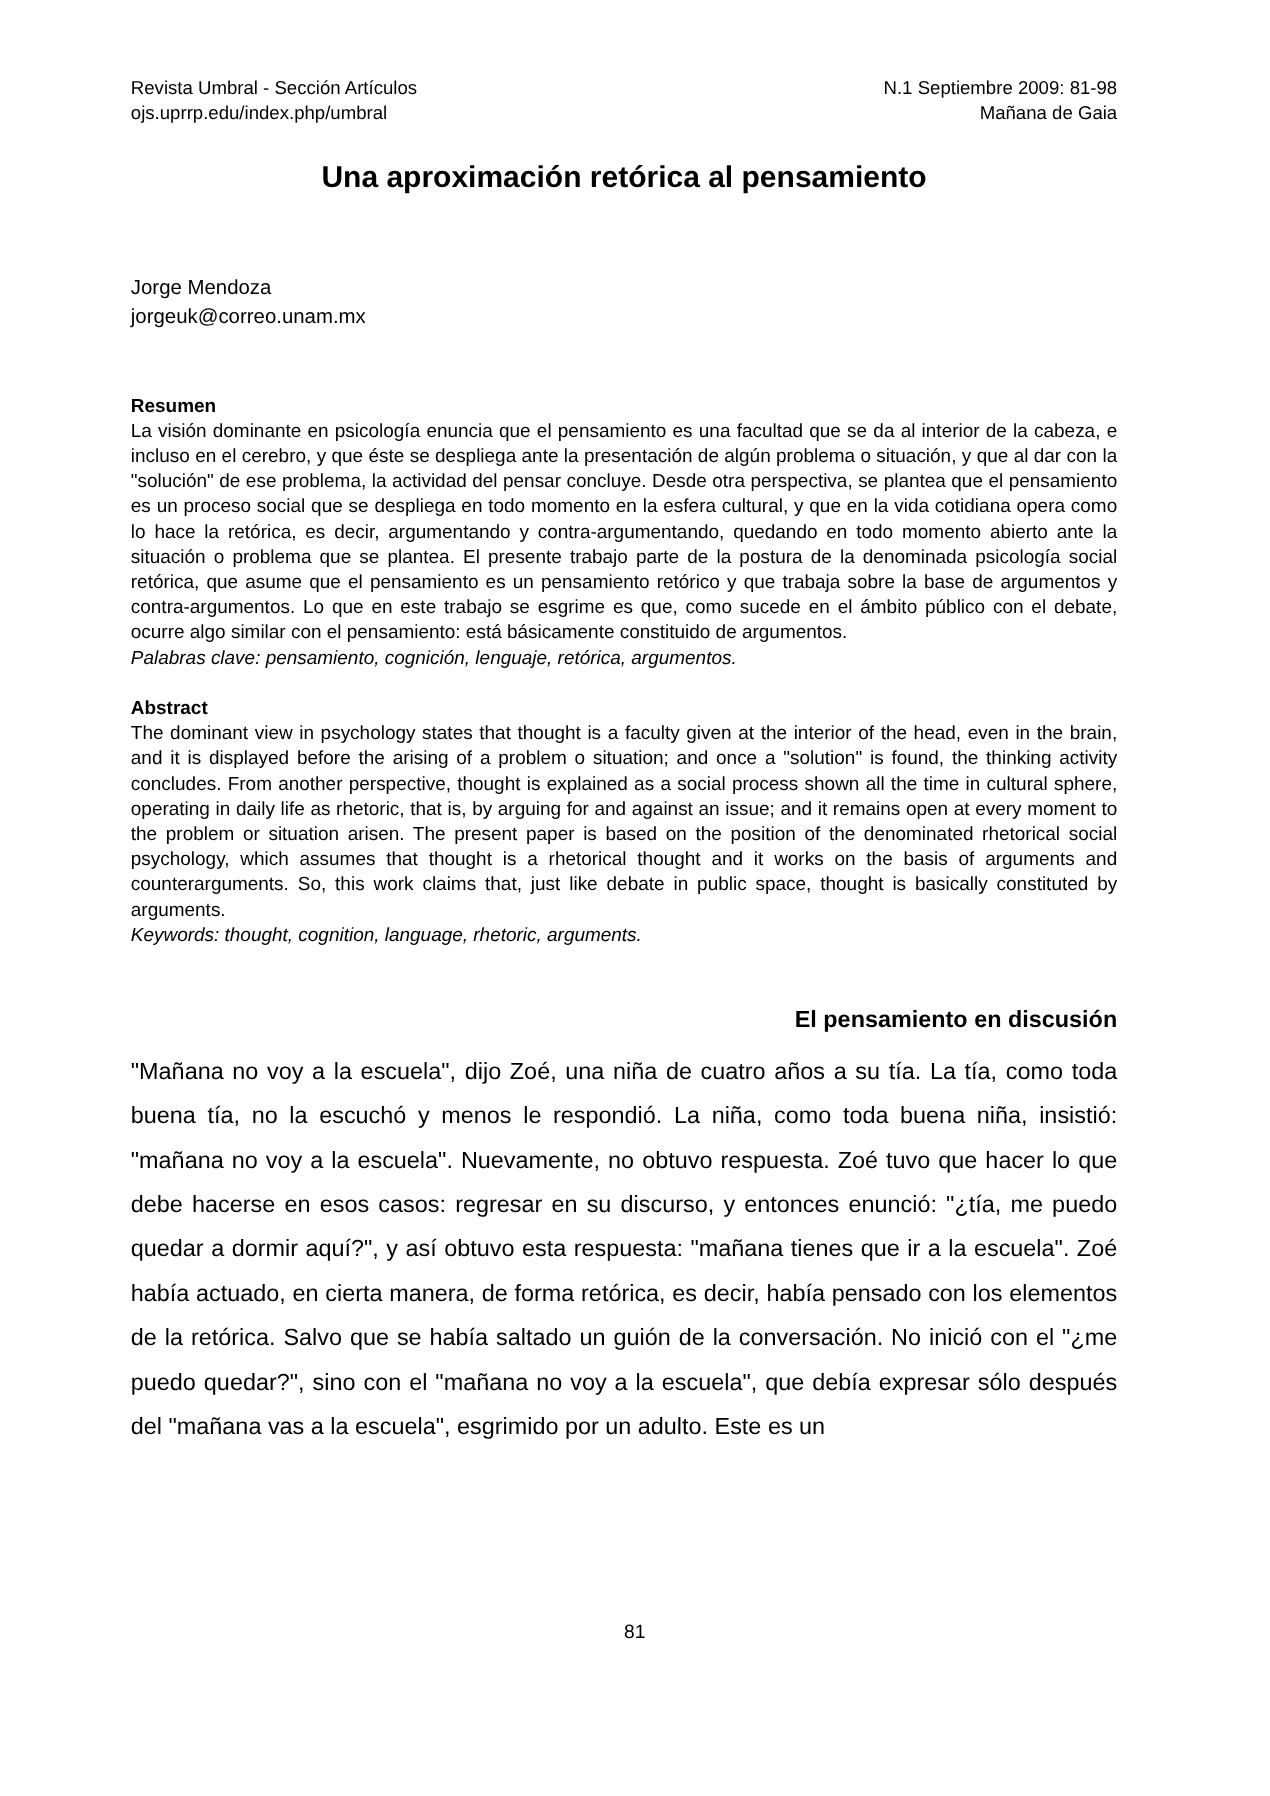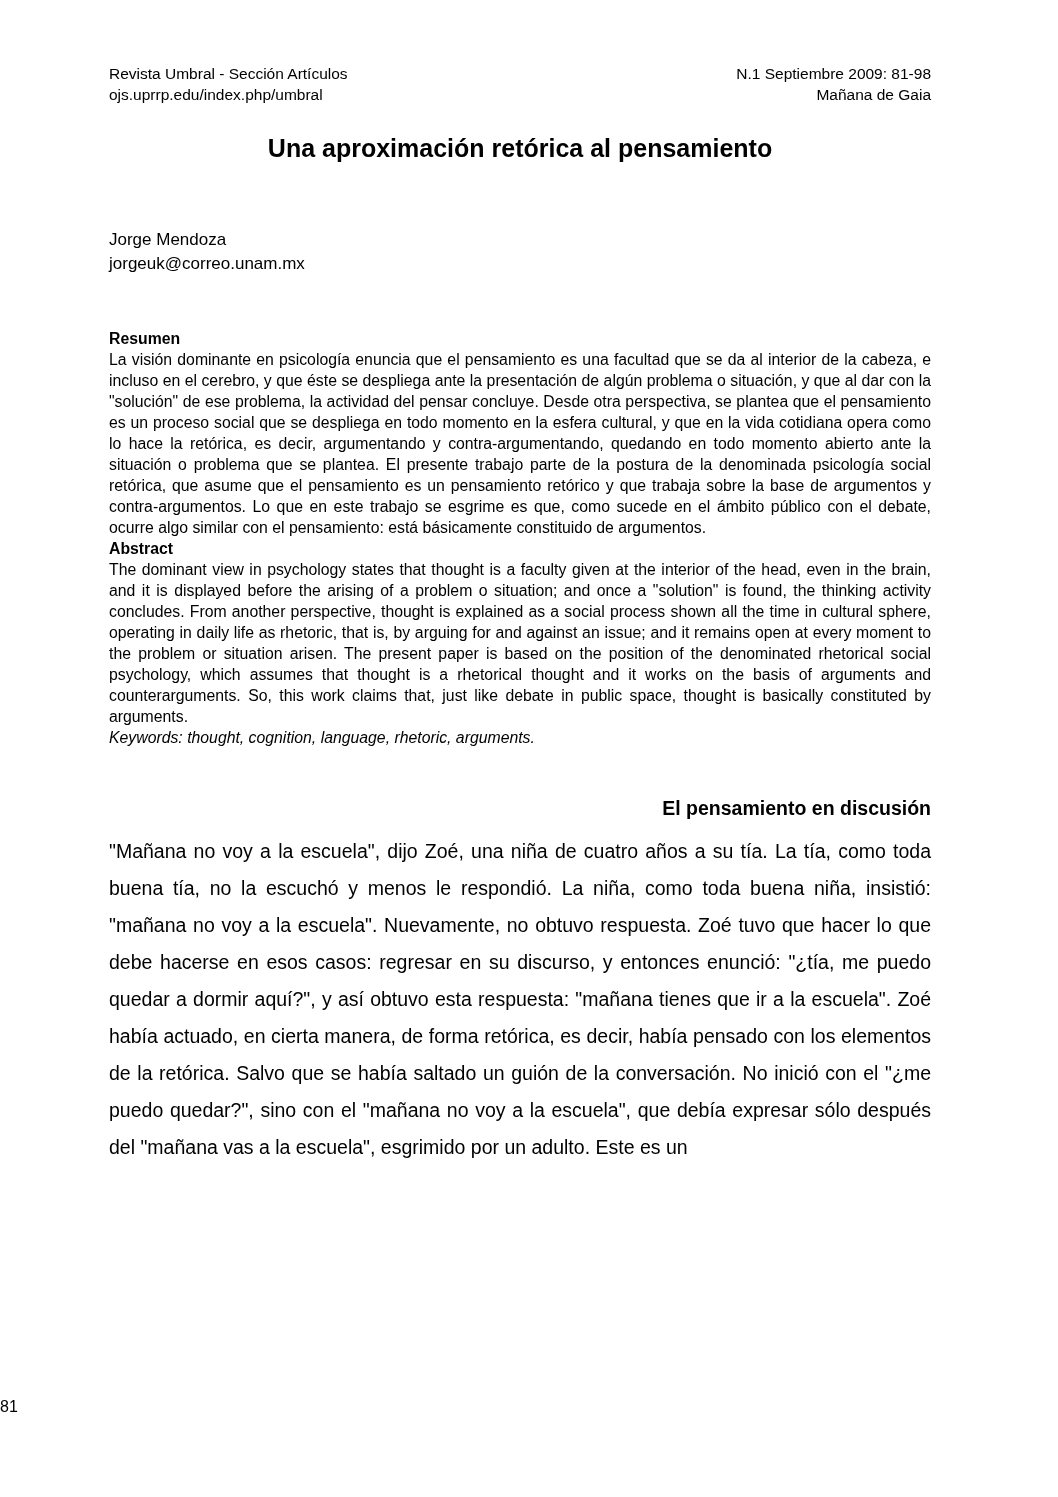--- a/index.html
+++ b/index.html
@@ -37,43 +37,43 @@
   .author {
     margin-top: 65px;
     font-size: 17px;
     line-height: 23.5px;
   }
   .abs-block {
     font-size: 15.8px;
     line-height: 21px;
   }
   .resumen-block { margin-top: 53px; }
-  .abstract-block { }
+  .abstract-block { margin-top: 21px; }
   .abs-heading { font-weight: bold; }
   .abs-block p { margin: 0; text-align: justify; }
   .abs-keywords { font-style: italic; }
   .section-heading {
     margin: 47px 0 0 0;
     font-size: 19.5px;
     line-height: 26px;
     font-weight: bold;
     text-align: right;
   }
   .body-text {
     margin: 12px 0 0 0;
     font-size: 19.5px;
     line-height: 37px;
     text-align: justify;
   }
   .footer {
     position: absolute;
-    top: 1396px;
+    top: 1350px;
     left: 0;
     width: 100%;
-    text-align: left;
+    text-align: center;
     font-size: 16px;
     line-height: 21px;
   }
 </style>
 </head>
 <body>
 
 <div class="page">
 
   <div class="header">
@@ -90,20 +90,21 @@
   <h1 class="title">Una aproximación retórica al pensamiento</h1>
 
   <div class="author">
     <div>Jorge Mendoza</div>
     <div>jorgeuk@correo.unam.mx</div>
   </div>
 
   <div class="abs-block resumen-block">
     <div class="abs-heading">Resumen</div>
     <p>La visión dominante en psicología enuncia que el pensamiento es una facultad que se da al interior de la cabeza, e incluso en el cerebro, y que éste se despliega ante la presentación de algún problema o situación, y que al dar con la "solución" de ese problema, la actividad del pensar concluye. Desde otra perspectiva, se plantea que el pensamiento es un proceso social que se despliega en todo momento en la esfera cultural, y que en la vida cotidiana opera como lo hace la retórica, es decir, argumentando y contra-argumentando, quedando en todo momento abierto ante la situación o problema que se plantea. El presente trabajo parte de la postura de la denominada psicología social retórica, que asume que el pensamiento es un pensamiento retórico y que trabaja sobre la base de argumentos y contra-argumentos. Lo que en este trabajo se esgrime es que, como sucede en el ámbito público con el debate, ocurre algo similar con el pensamiento: está básicamente constituido de argumentos.</p>
+    <p class="abs-keywords">Palabras clave: pensamiento, cognición, lenguaje, retórica, argumentos.</p>
   </div>
 
   <div class="abs-block abstract-block">
     <div class="abs-heading">Abstract</div>
     <p>The dominant view in psychology states that thought is a faculty given at the interior of the head, even in the brain, and it is displayed before the arising of a problem o situation; and once a "solution" is found, the thinking activity concludes. From another perspective, thought is explained as a social process shown all the time in cultural sphere, operating in daily life as rhetoric, that is, by arguing for and against an issue; and it remains open at every moment to the problem or situation arisen. The present paper is based on the position of the denominated rhetorical social psychology, which assumes that thought is a rhetorical thought and it works on the basis of arguments and counterarguments. So, this work claims that, just like debate in public space, thought is basically constituted by arguments.</p>
     <p class="abs-keywords">Keywords: thought, cognition, language, rhetoric, arguments.</p>
   </div>
 
   <h2 class="section-heading">El pensamiento en discusión</h2>
 

